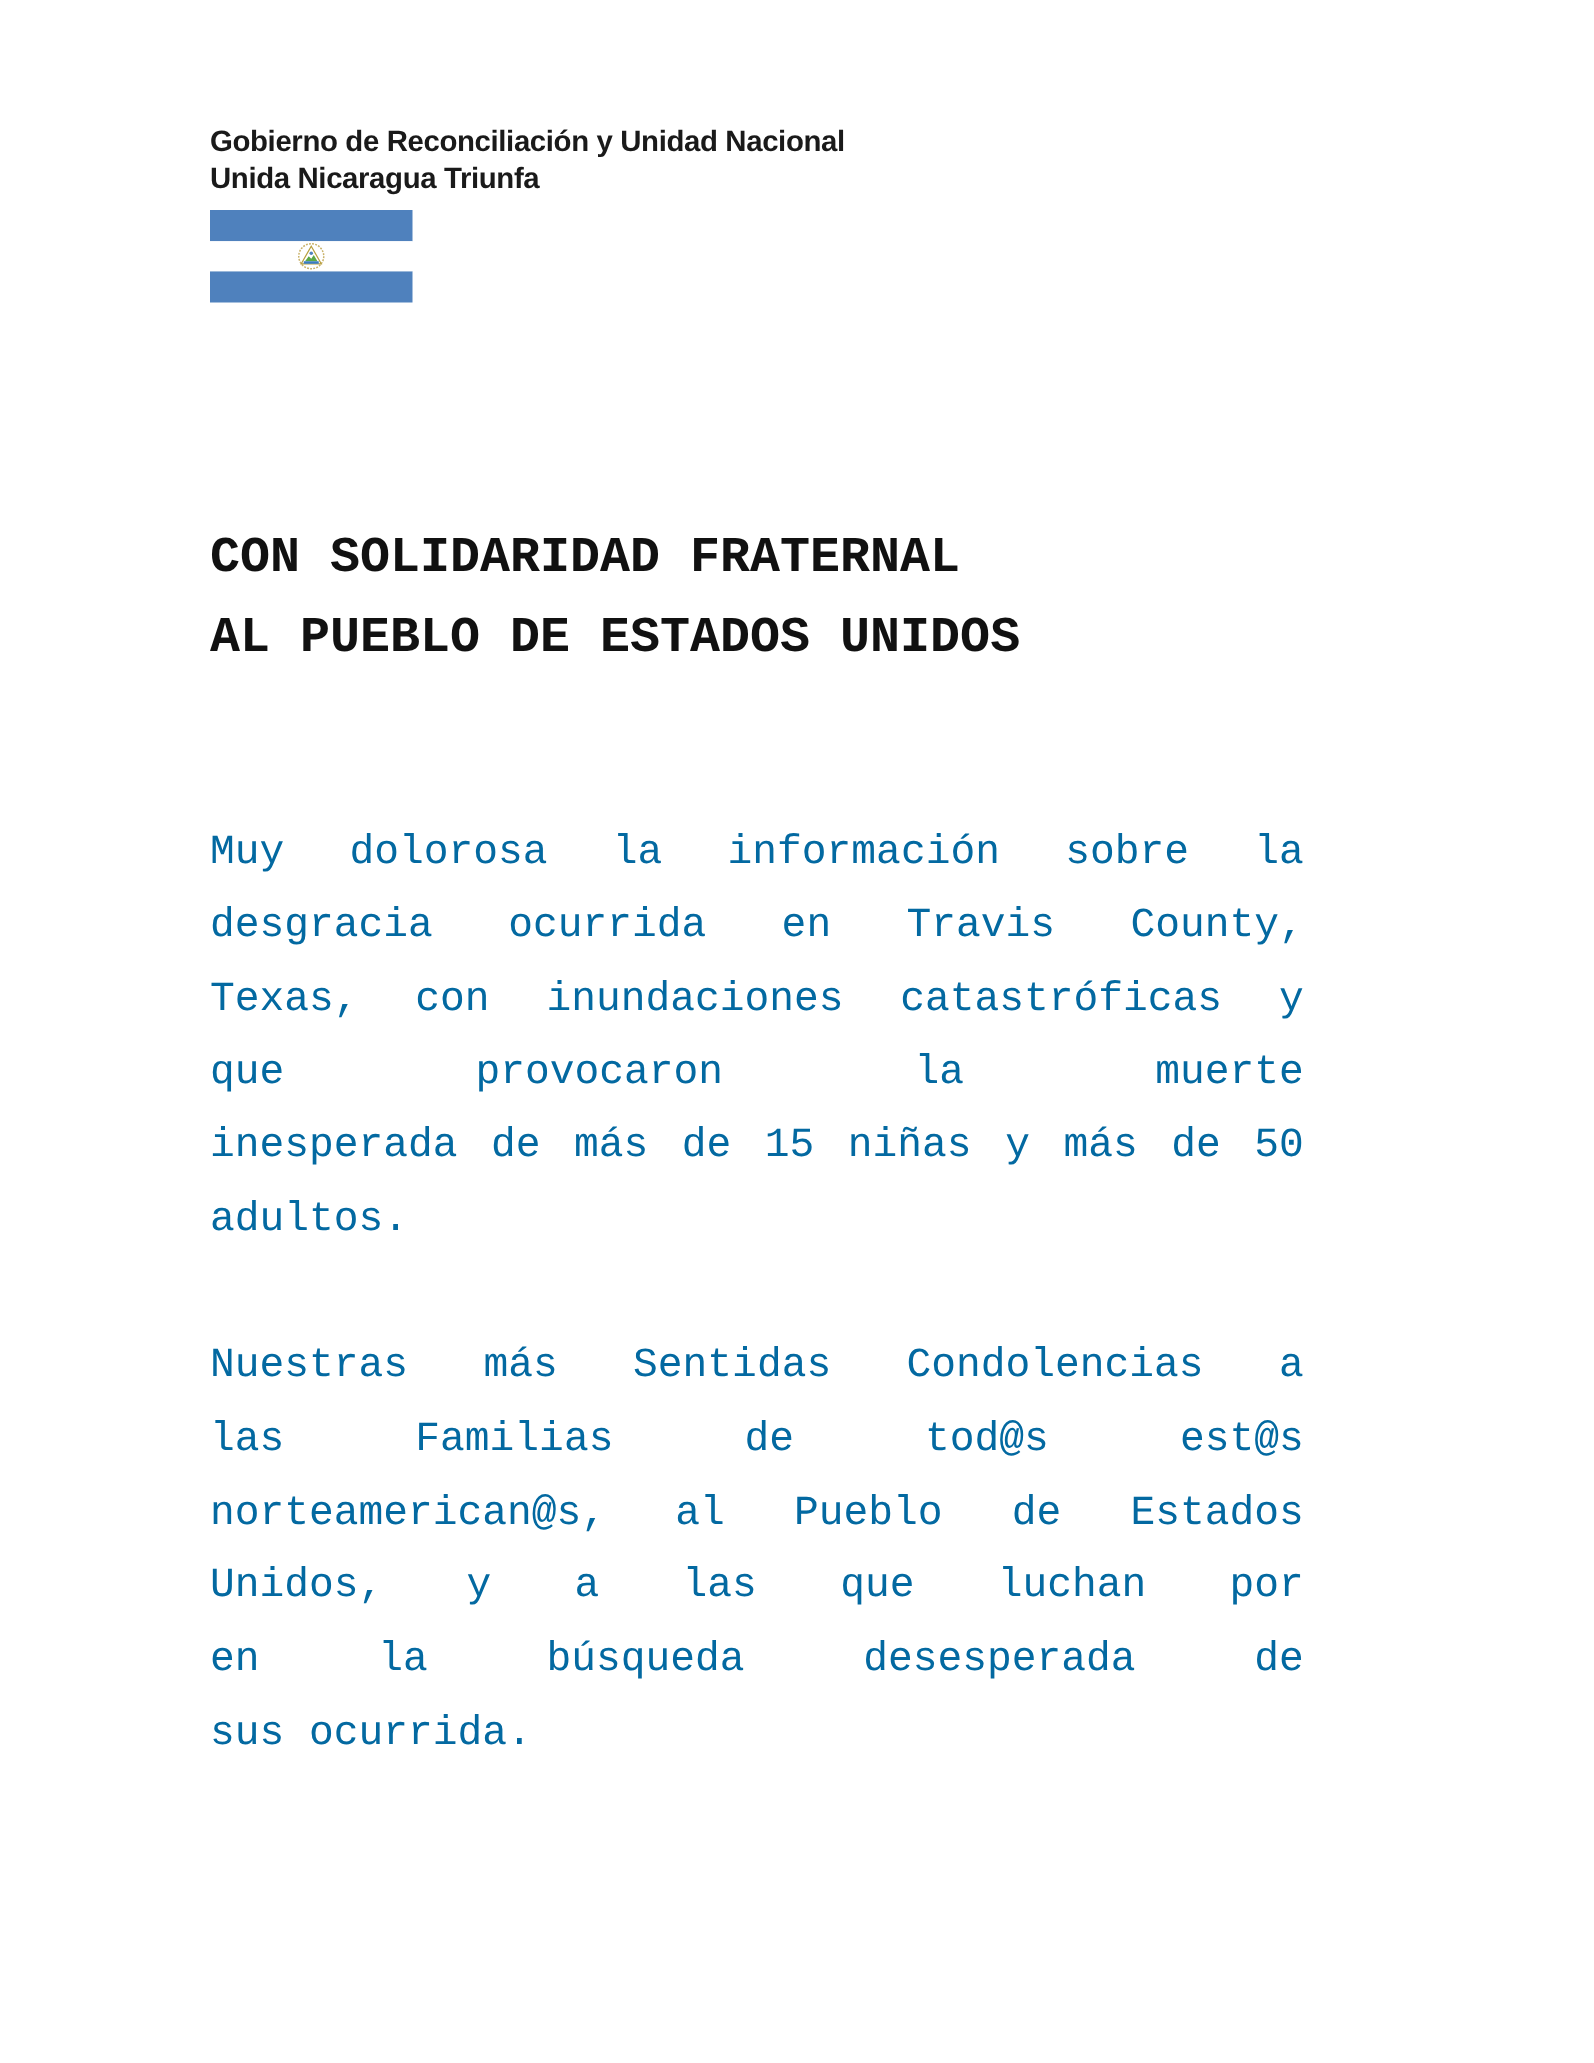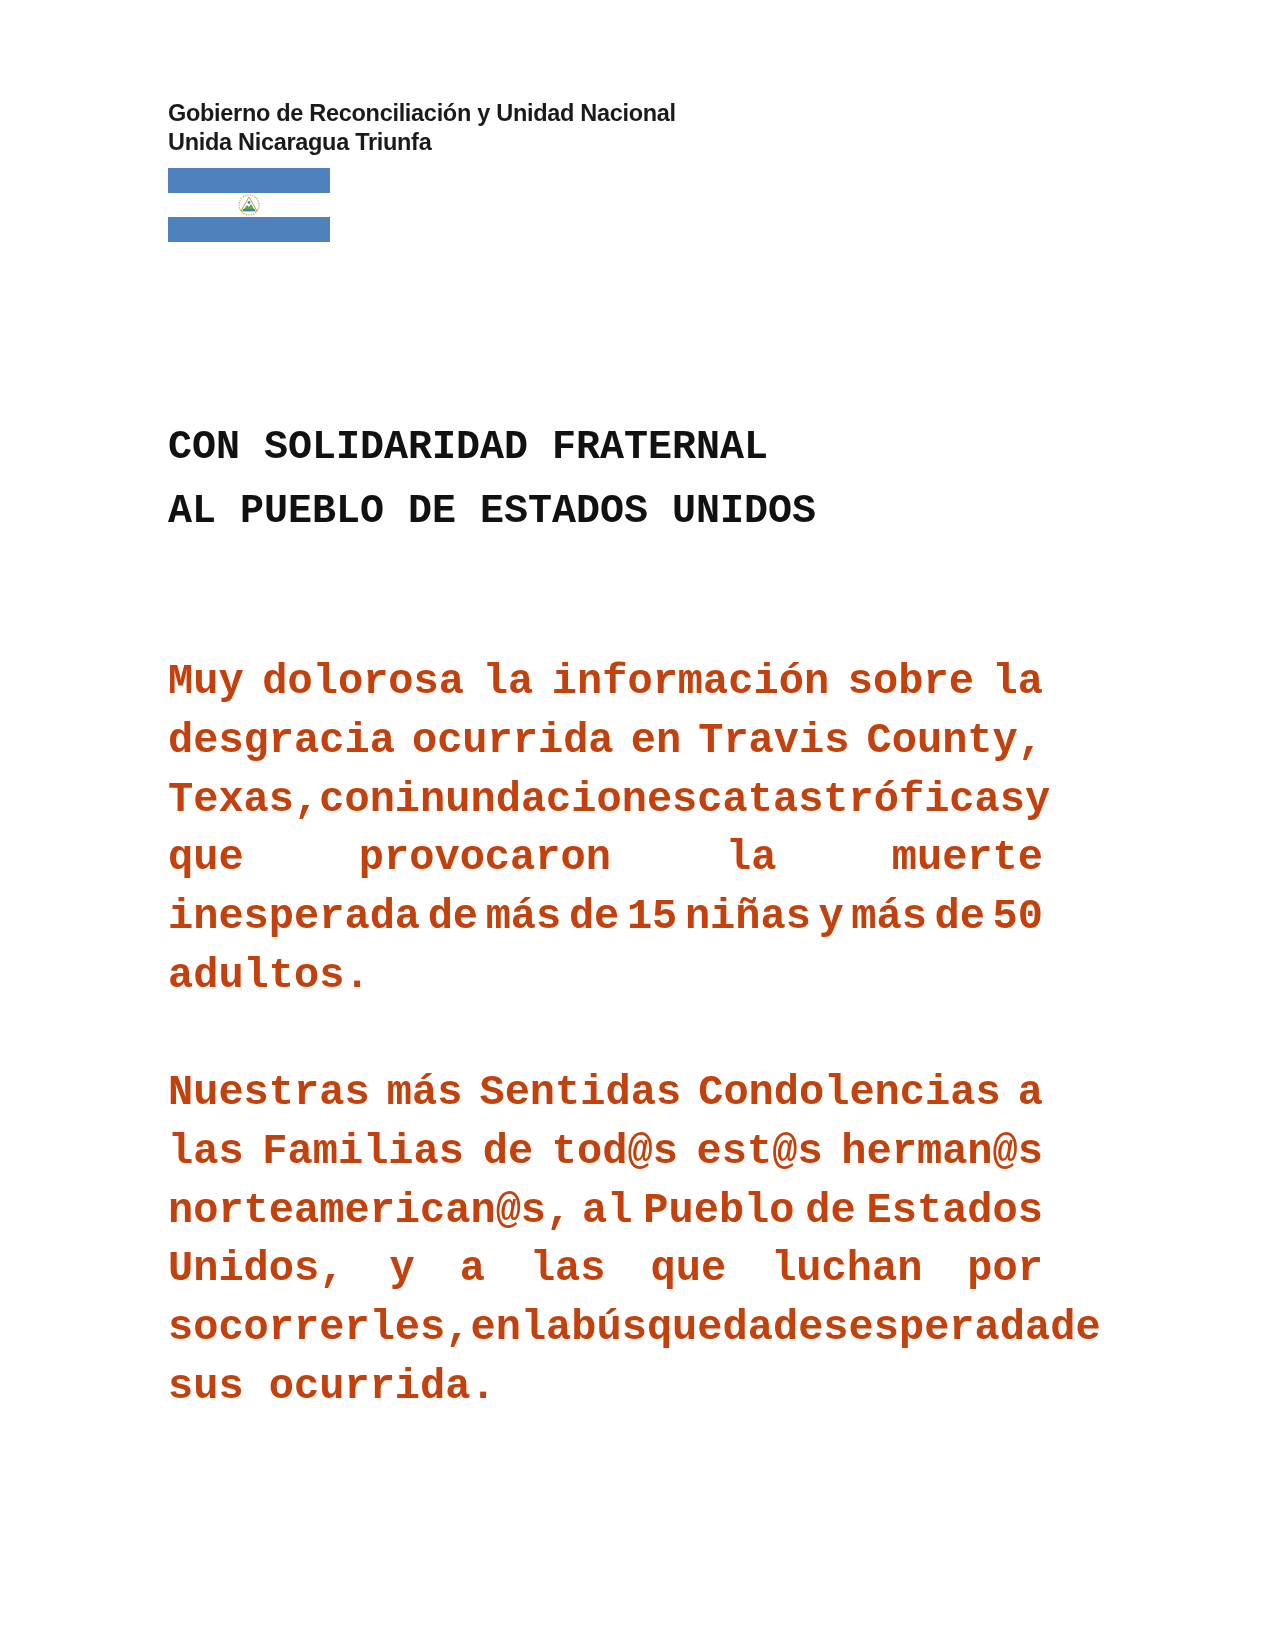--- a/index.html
+++ b/index.html
@@ -6,21 +6,21 @@
   body { width: 1275px; height: 1650px; position: relative; overflow: hidden; }
   .page { position: absolute; left: 0; top: 0; width: 1168px; height: 1650px; background: #ffffff; }
   .header { position: absolute; left: 168px; top: 99px; font-family: "Liberation Sans", sans-serif; font-weight: bold; font-size: 23.5px; line-height: 29px; color: #1a1a1a; letter-spacing: -0.3px; }
   .header div { white-space: nowrap; }
   .flag { position: absolute; left: 168px; top: 168px; width: 162px; height: 74px; }
   .flag .band { width: 100%; height: 33.33%; }
   .flag .blue { background: #4f81bd; }
   .flag .white { background: #ffffff; position: relative; }
   .flag .emblem { position: absolute; left: 50%; top: 50%; width: 28px; height: 22px; transform: translate(-50%, -50%); }
   .title { position: absolute; left: 168px; top: 416px; font-family: "Liberation Mono", monospace; font-weight: bold; font-size: 40px; line-height: 64px; color: #111111; white-space: nowrap; }
-  .para { position: absolute; left: 168px; width: 875px; font-family: "Liberation Mono", monospace; font-weight: bold; font-size: 42px; line-height: 58.8px; color: #c2410c; }
+  .para { position: absolute; left: 168px; width: 875px; font-family: "Liberation Mono", monospace; font-weight: normal; font-size: 33px; line-height: 58.8px; color: #0369a1; }
   .p1 { top: 653px; }
   .p2 { top: 1064px; text-align: center; }
   
   .jline { display: flex; justify-content: space-between; height: 58.8px; align-items: center; }
   .jline.last { justify-content: flex-start; }
 </style>
 </head>
 <body>
 
 <div class="page">
@@ -101,40 +101,38 @@
         <span>Sentidas</span>
         <span>Condolencias</span>
         <span>a</span>
       </div>
       <div class="jline">
         <span>las</span>
         <span>Familias</span>
         <span>de</span>
         <span>tod@s</span>
         <span>est@s</span>
-        <span>herman@s</span>
       </div>
       <div class="jline">
         <span>norteamerican@s,</span>
         <span>al</span>
         <span>Pueblo</span>
         <span>de</span>
         <span>Estados</span>
       </div>
       <div class="jline">
         <span>Unidos,</span>
         <span>y</span>
         <span>a</span>
         <span>las</span>
         <span>que</span>
         <span>luchan</span>
         <span>por</span>
       </div>
       <div class="jline">
-        <span>socorrerles,</span>
         <span>en</span>
         <span>la</span>
         <span>búsqueda</span>
         <span>desesperada</span>
         <span>de</span>
       </div>
       <div class="jline last">
         <span>sus&nbsp;</span>
         <span>ocurrida.</span>
       </div>

